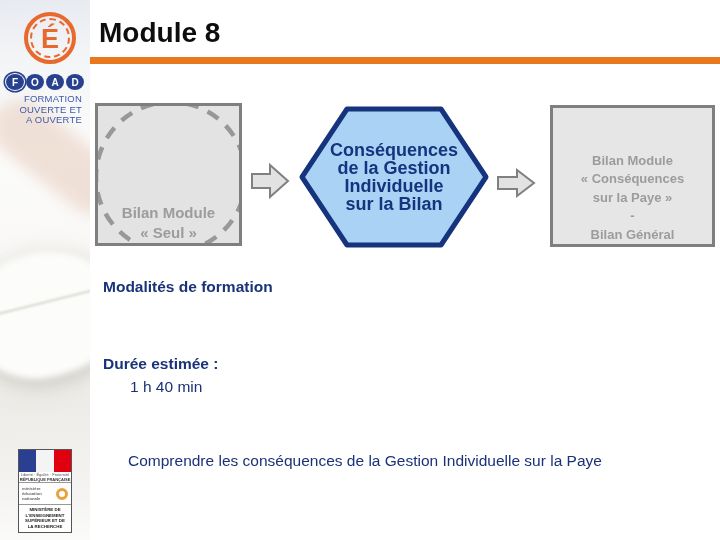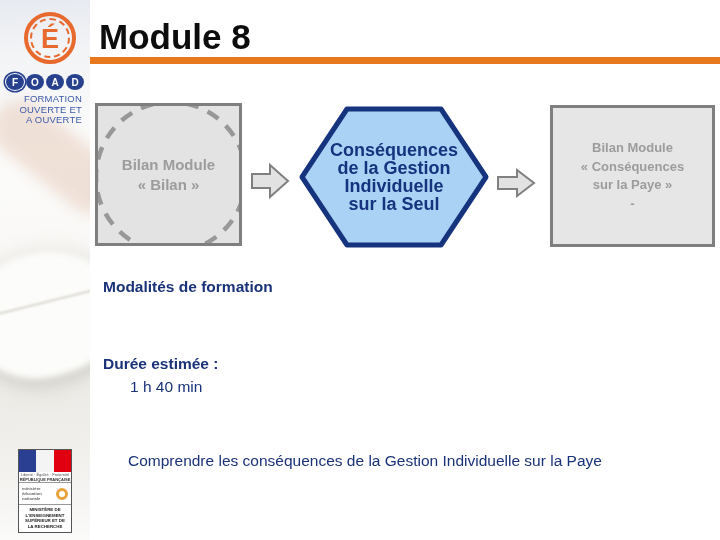--- a/index.html
+++ b/index.html
@@ -43,26 +43,26 @@
   .min-rep{font-size:4px;line-height:5px;text-align:center;color:#555;}
   .min-rep .caps{font-weight:bold;color:#333;}
   .min-mid{display:flex;align-items:center;justify-content:space-between;
     padding:2px 3px;border-top:1px solid #999;height:22px;box-sizing:border-box;}
   .min-mid-txt{font-size:4.2px;line-height:5.2px;font-weight:bold;color:#666;}
   .min-spiral{width:12px;height:12px;border:3px solid #e8a23c;border-radius:50%;box-sizing:border-box;}
   .min-bottom{border-top:1px solid #999;font-size:4.4px;font-weight:bold;line-height:5.6px;
     text-align:center;color:#222;padding-top:2px;}
 
   
-  .title{position:absolute;left:99px;top:17px;font-size:35px;font-weight:bold;color:#0d0d0d;}
+  .title{position:absolute;left:99px;top:17px;font-size:28px;font-weight:bold;color:#0d0d0d;}
   .accent-bar{position:absolute;left:90px;top:57px;width:630px;height:7px;}
 
   
   .dbox{position:absolute;box-sizing:border-box;border:3px solid #7f7f7f;background:#e3e3e3;
-    display:flex;align-items:center;justify-content:center;text-align:center;overflow:hidden;}
+    display:flex;align-items:flex-end;justify-content:center;text-align:center;overflow:hidden;}
   .box-paye{left:95px;top:103px;width:147px;height:143px;}
   .box-bilan{left:550px;top:105px;width:165px;height:142px;background:#e6e6e6;}
   .dbox-lines{position:relative;z-index:2;font-weight:bold;color:#9c9c9c;}
   .box-paye .dbox-lines{font-size:15px;line-height:20px;}
   .box-bilan .dbox-lines{font-size:13px;line-height:18.5px;}
   .dash-circle{position:absolute;left:0;top:0;z-index:1;}
 
   .hexagon{position:absolute;left:299px;top:106px;width:190px;height:142px;}
   .hex-label{position:absolute;left:299px;top:106px;width:190px;height:142px;z-index:2;
     display:flex;align-items:center;justify-content:center;text-align:center;
@@ -134,50 +134,51 @@
 
   <div class="title">Module 8</div>
   <div class="accent-bar" style="background:#e8781e;"></div>
 
   <div class="dbox box-paye">
     <svg class="dash-circle" width="147" height="143" viewBox="0 0 147 143">
       <circle cx="73" cy="71" r="75" fill="none" stroke="#989898" stroke-width="4.5" stroke-dasharray="13 10"></circle>
     </svg>
     <div class="dbox-lines">
       <div>Bilan Module</div>
-      <div>« Bilan »</div>
+      <div>« Seul »</div>
     </div>
   </div>
 
   <svg class="arrow arrow1" width="40" height="38" viewBox="0 0 40 38">
     <path d="M2 12 L20 12 L20 3 L38 19 L20 35 L20 26 L2 26 Z" fill="#e2e2e2" stroke="#808080" stroke-width="2" stroke-linejoin="miter"></path>
   </svg>
 
   <svg class="hexagon" width="190" height="142" viewBox="0 0 190 142">
     <polygon points="3,71 48,3 142,3 187,71 142,139 48,139" fill="#a9d2f5" stroke="#16337e" stroke-width="5" stroke-linejoin="round"></polygon>
   </svg>
   <div class="hex-label">
     <div>
       <div>Conséquences</div>
       <div>de la Gestion</div>
       <div>Individuelle</div>
-      <div>sur la Seul</div>
+      <div>sur la Bilan</div>
     </div>
   </div>
 
   <svg class="arrow arrow2" width="40" height="30" viewBox="0 0 40 30">
     <path d="M2 9 L21 9 L21 2 L38 15 L21 28 L21 21 L2 21 Z" fill="#e2e2e2" stroke="#808080" stroke-width="2" stroke-linejoin="miter"></path>
   </svg>
 
   <div class="dbox box-bilan">
     <div class="dbox-lines">
       <div>Bilan Module</div>
       <div>« Conséquences</div>
       <div>sur la Paye »</div>
       <div>-</div>
+      <div>Bilan Général</div>
     </div>
   </div>
 
   <div class="tline t-bold" style="left:103px;top:278px;">Modalités de formation</div>
 
   <div class="tline t-bold" style="left:103px;top:355px;">Durée estimée :</div>
   <div class="tline t-reg" style="left:130px;top:378px;">1 h 40 min</div>
 
   <div class="tline t-reg" style="left:128px;top:452px;">Comprendre les conséquences de la Gestion Individuelle sur la Paye</div>
 

